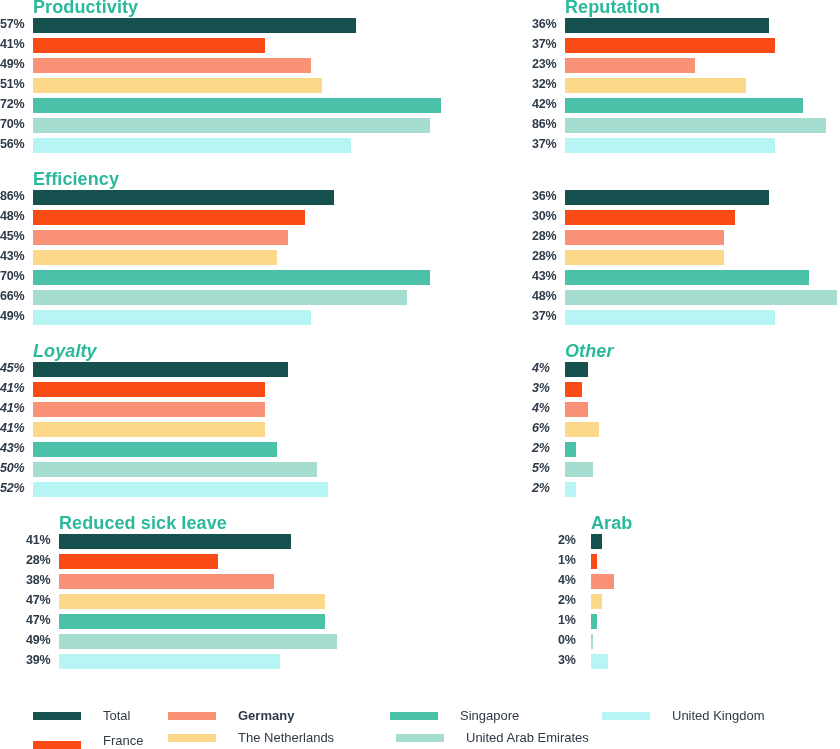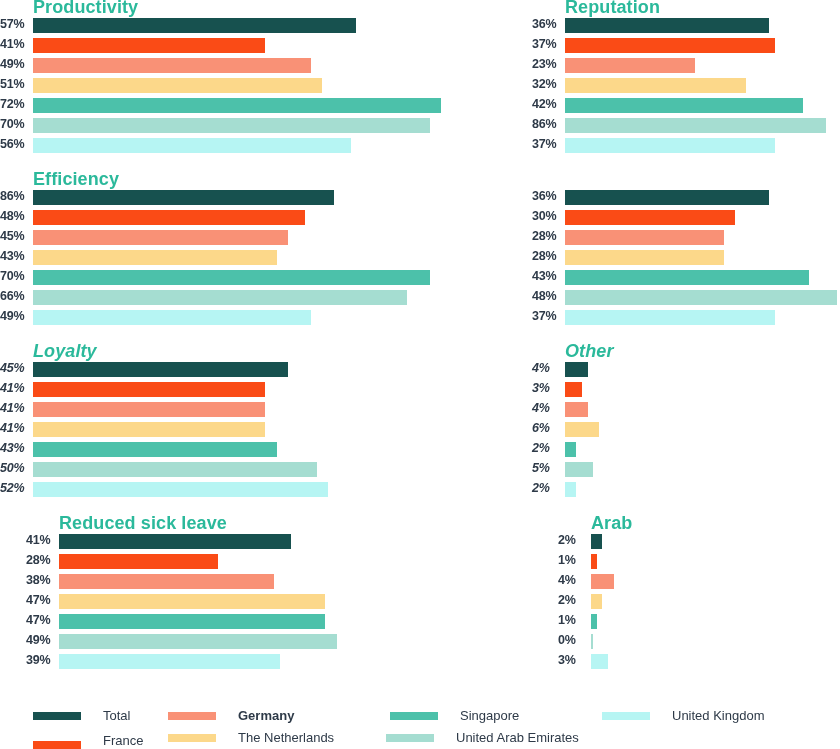--- a/index.html
+++ b/index.html
@@ -510,21 +510,21 @@
       <span class="legend-text">Germany</span>
     </div>
     <div class="legend-item" style="left: 168px; top: 30px;">
       <span class="legend-swatch" style="background: rgb(252, 216, 138);"></span>
       <span class="legend-text">The Netherlands</span>
     </div>
     <div class="legend-item" style="left: 390px; top: 8px;">
       <span class="legend-swatch" style="background: rgb(76, 193, 170);"></span>
       <span class="legend-text">Singapore</span>
     </div>
-    <div class="legend-item" style="left: 386px; top: 30px;">
+    <div class="legend-item" style="left: 396px; top: 30px;">
       <span class="legend-swatch" style="background: rgb(165, 221, 209);"></span>
       <span class="legend-text">United Arab Emirates</span>
     </div>
     <div class="legend-item" style="left: 602px; top: 8px;">
       <span class="legend-swatch" style="background: rgb(182, 245, 243);"></span>
       <span class="legend-text">United Kingdom</span>
     </div>
   </div>
 
 </body></html>

